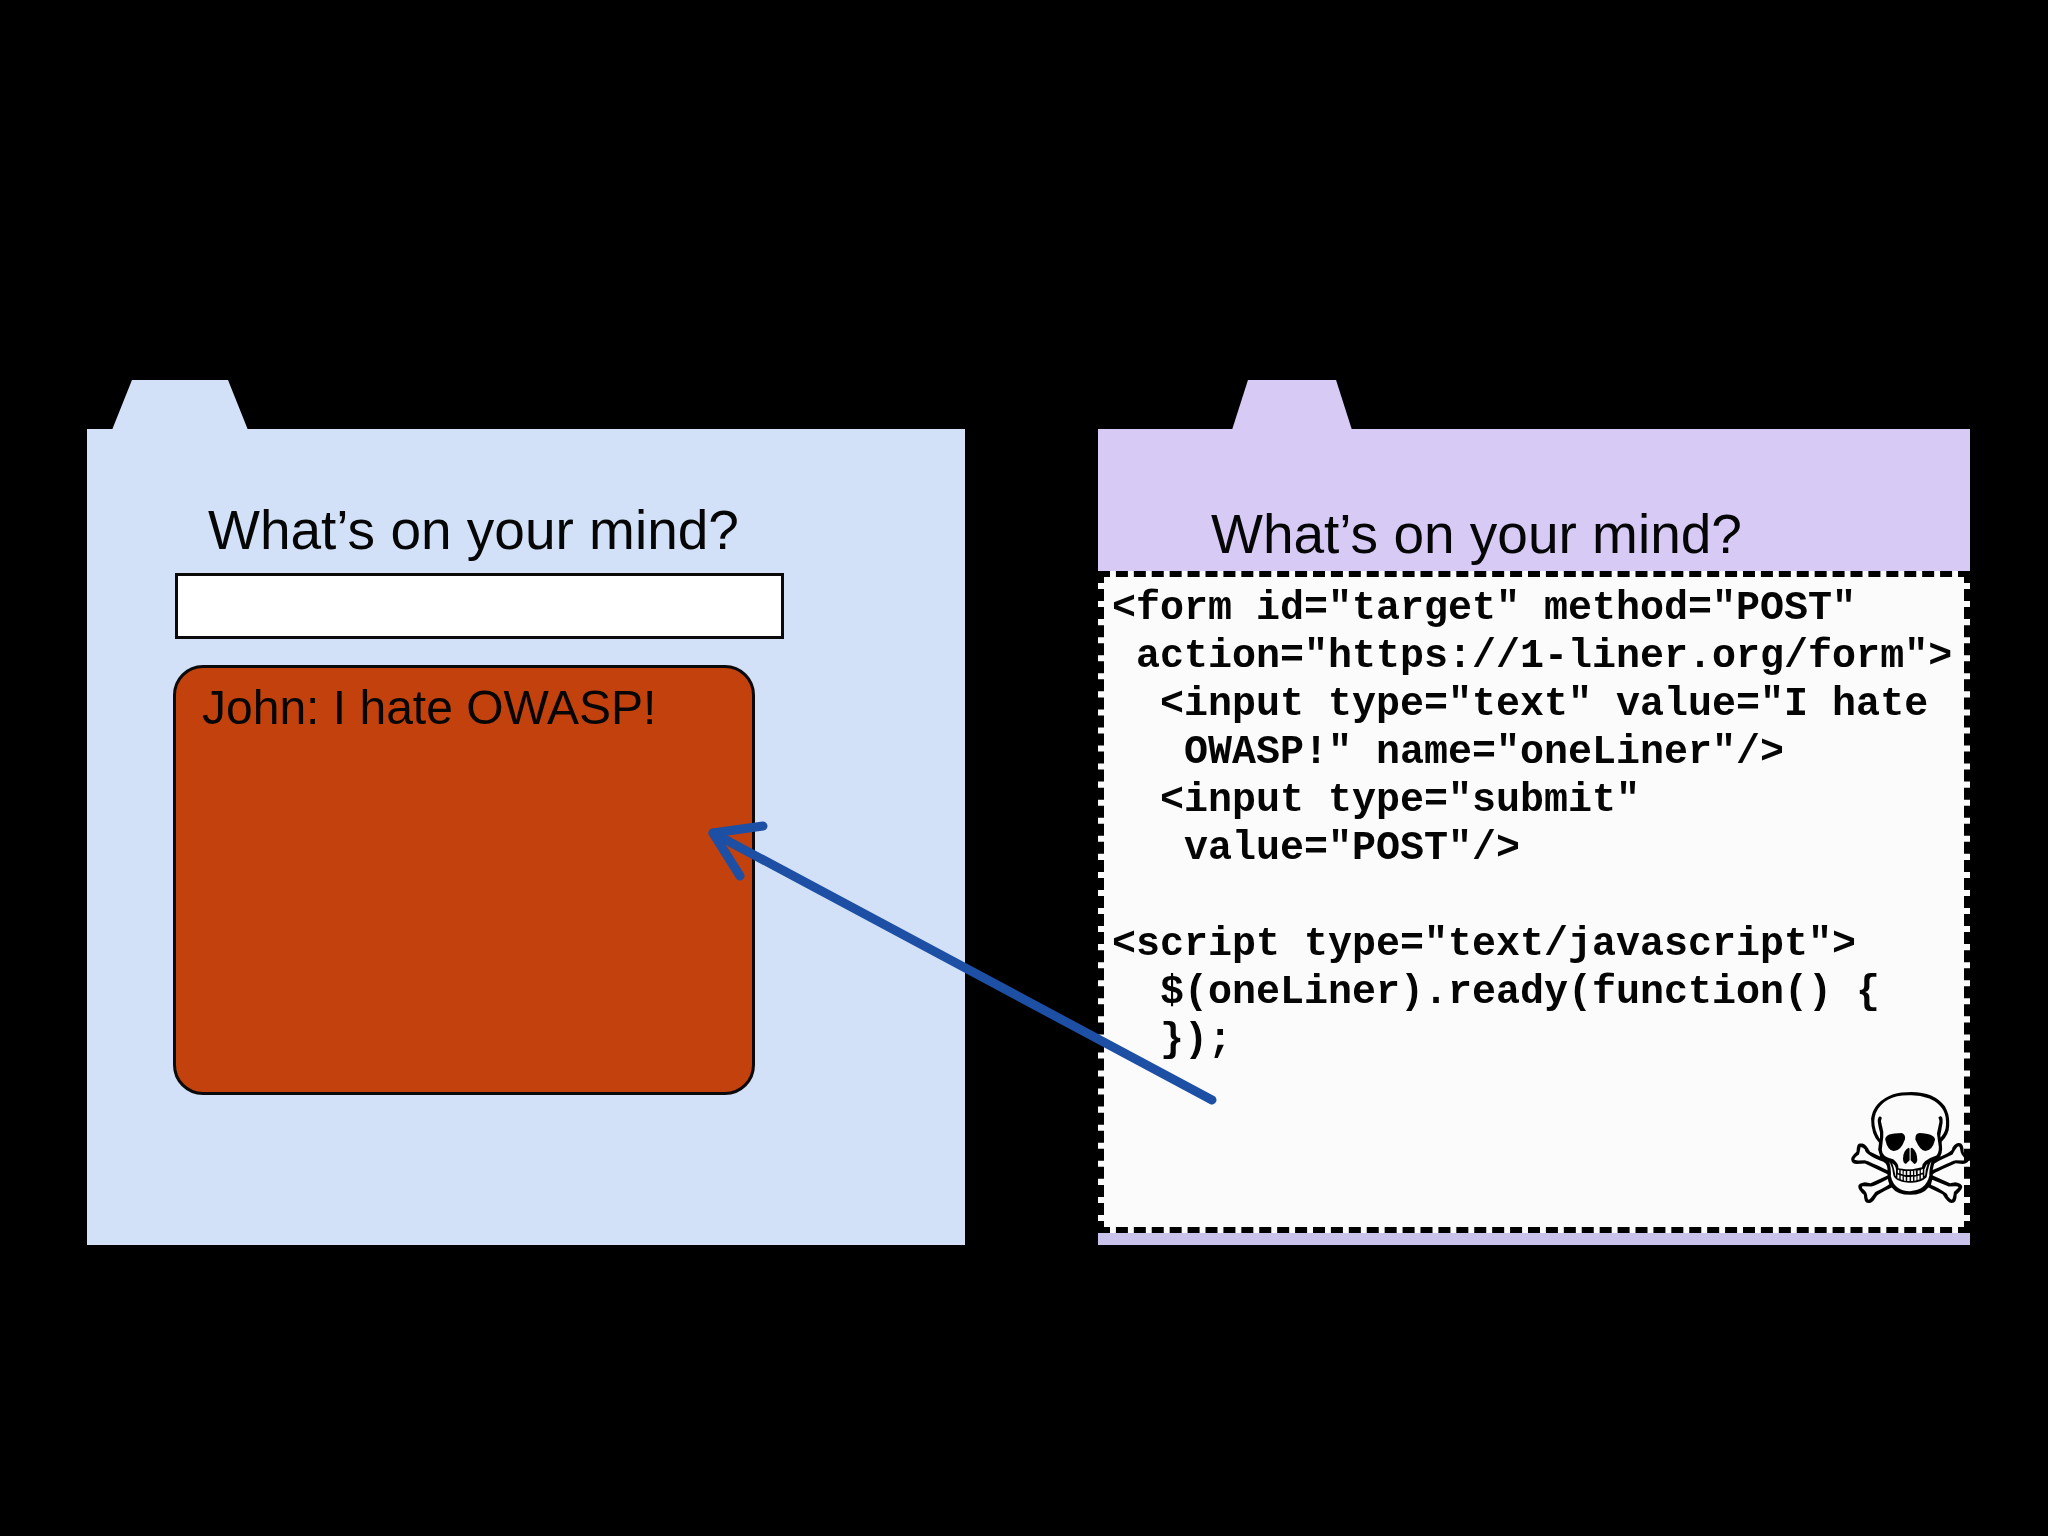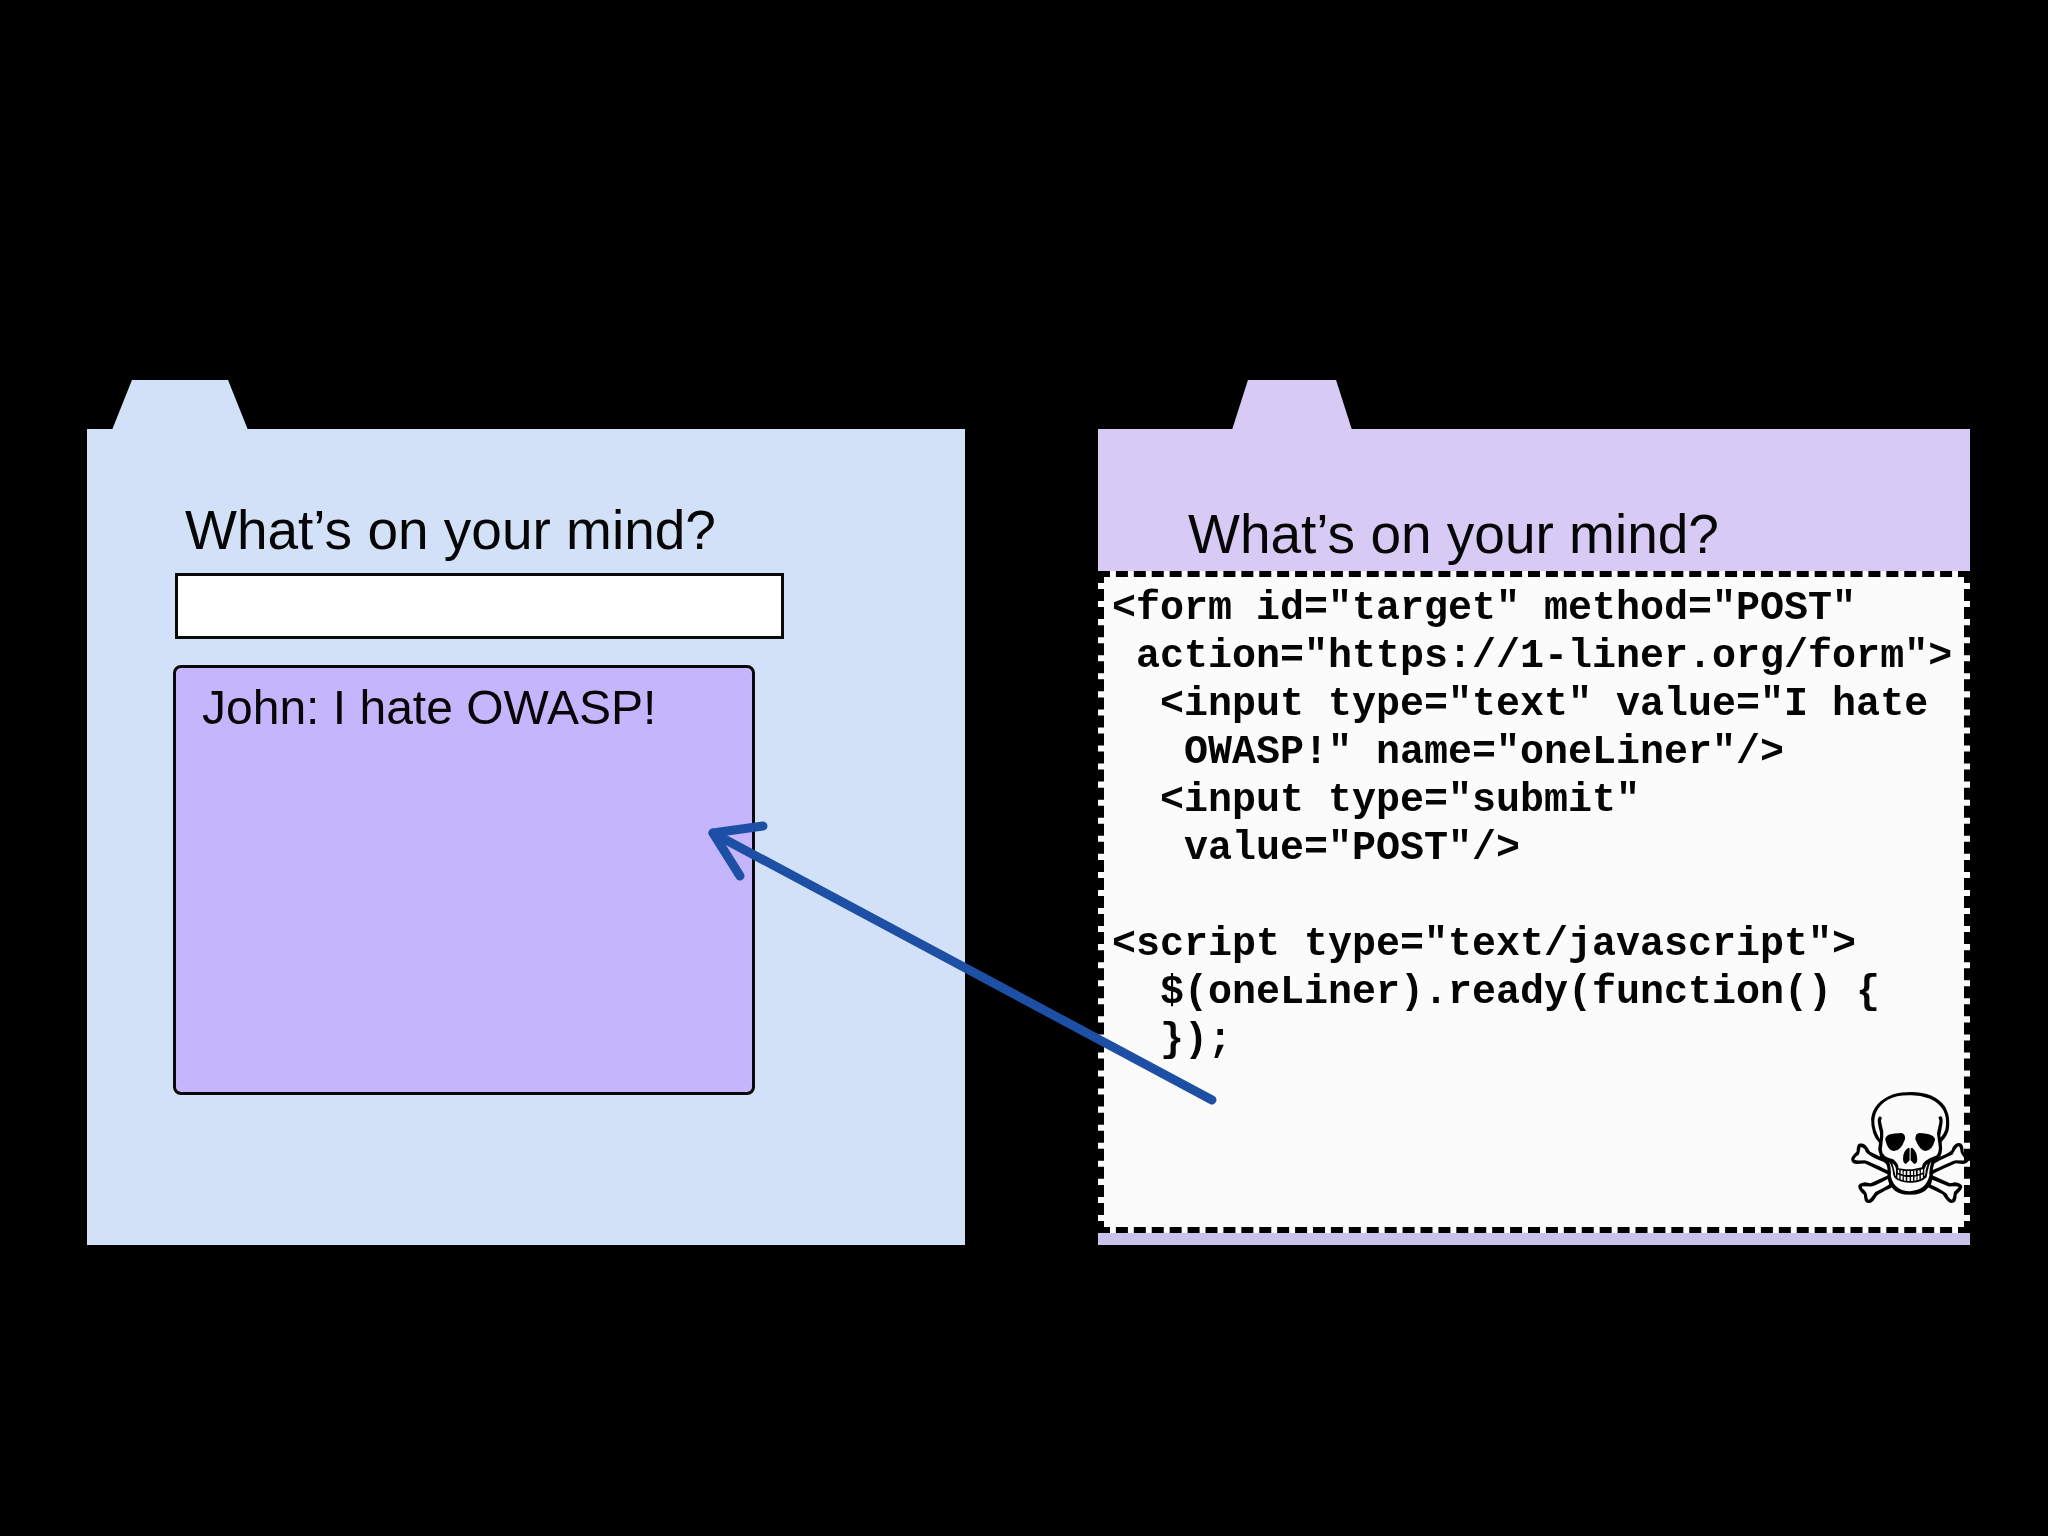--- a/index.html
+++ b/index.html
@@ -9,32 +9,32 @@
 
   
   .tab{position:absolute;top:380px;height:50px;}
   .tab.blue{background:#d3e1f8;}
   .tab.purple{background:#d7caf4;}
   .panel{position:absolute;top:429px;height:816px;}
 
   
   .panel.left{left:87px;width:878px;background:#d3e1f8;}
   .heading{position:absolute;color:#060606;font-size:55px;line-height:58px;
-           letter-spacing:0px;white-space:nowrap;}
+           letter-spacing:0px;white-space:nowrap;margin-left:23px;}
   .left .heading{left:98px;top:72px;}
   .post-input{position:absolute;left:88px;top:144px;width:579px;height:60px;
               background:#ffffff;border:3px solid #0a0a0a;border-radius:0;
               font-size:44px;padding:0 12px;outline:none;
               font-family:"Liberation Sans",sans-serif;}
   .post-btn{position:absolute;left:693px;top:134px;width:148px;height:88px;
             background:#a5c0f2;border:2.5px solid #22262e;border-radius:30px;
             color:#ffffff;font-size:47px;letter-spacing:2px;text-align:center;
             line-height:84px;cursor:pointer;font-family:"Liberation Sans",sans-serif;}
   .feed-box{position:absolute;left:86px;top:236px;width:576px;height:424px;
-            background:#c4b5fd;border:3px solid #0a0a0a;border-radius:8px;}
+            background:#c2410c;border:3px solid #0a0a0a;border-radius:30px;}
   .feed-msg{position:absolute;left:26px;top:12px;font-size:48px;color:#060606;
             white-space:nowrap;}
 
   
   .panel.right{left:1098px;width:872px;background:#c9c3ec;}
   .r-header{position:absolute;left:0;top:0;width:100%;height:142px;background:#d7caf4;}
   .right .heading{left:90px;top:76px;}
   .code-area{position:absolute;left:0;top:142px;width:100%;height:662px;
              box-sizing:border-box;background:#fbfbfb;border:6px dashed #000000;
              padding:8px 0 0 8px;overflow:hidden;}

